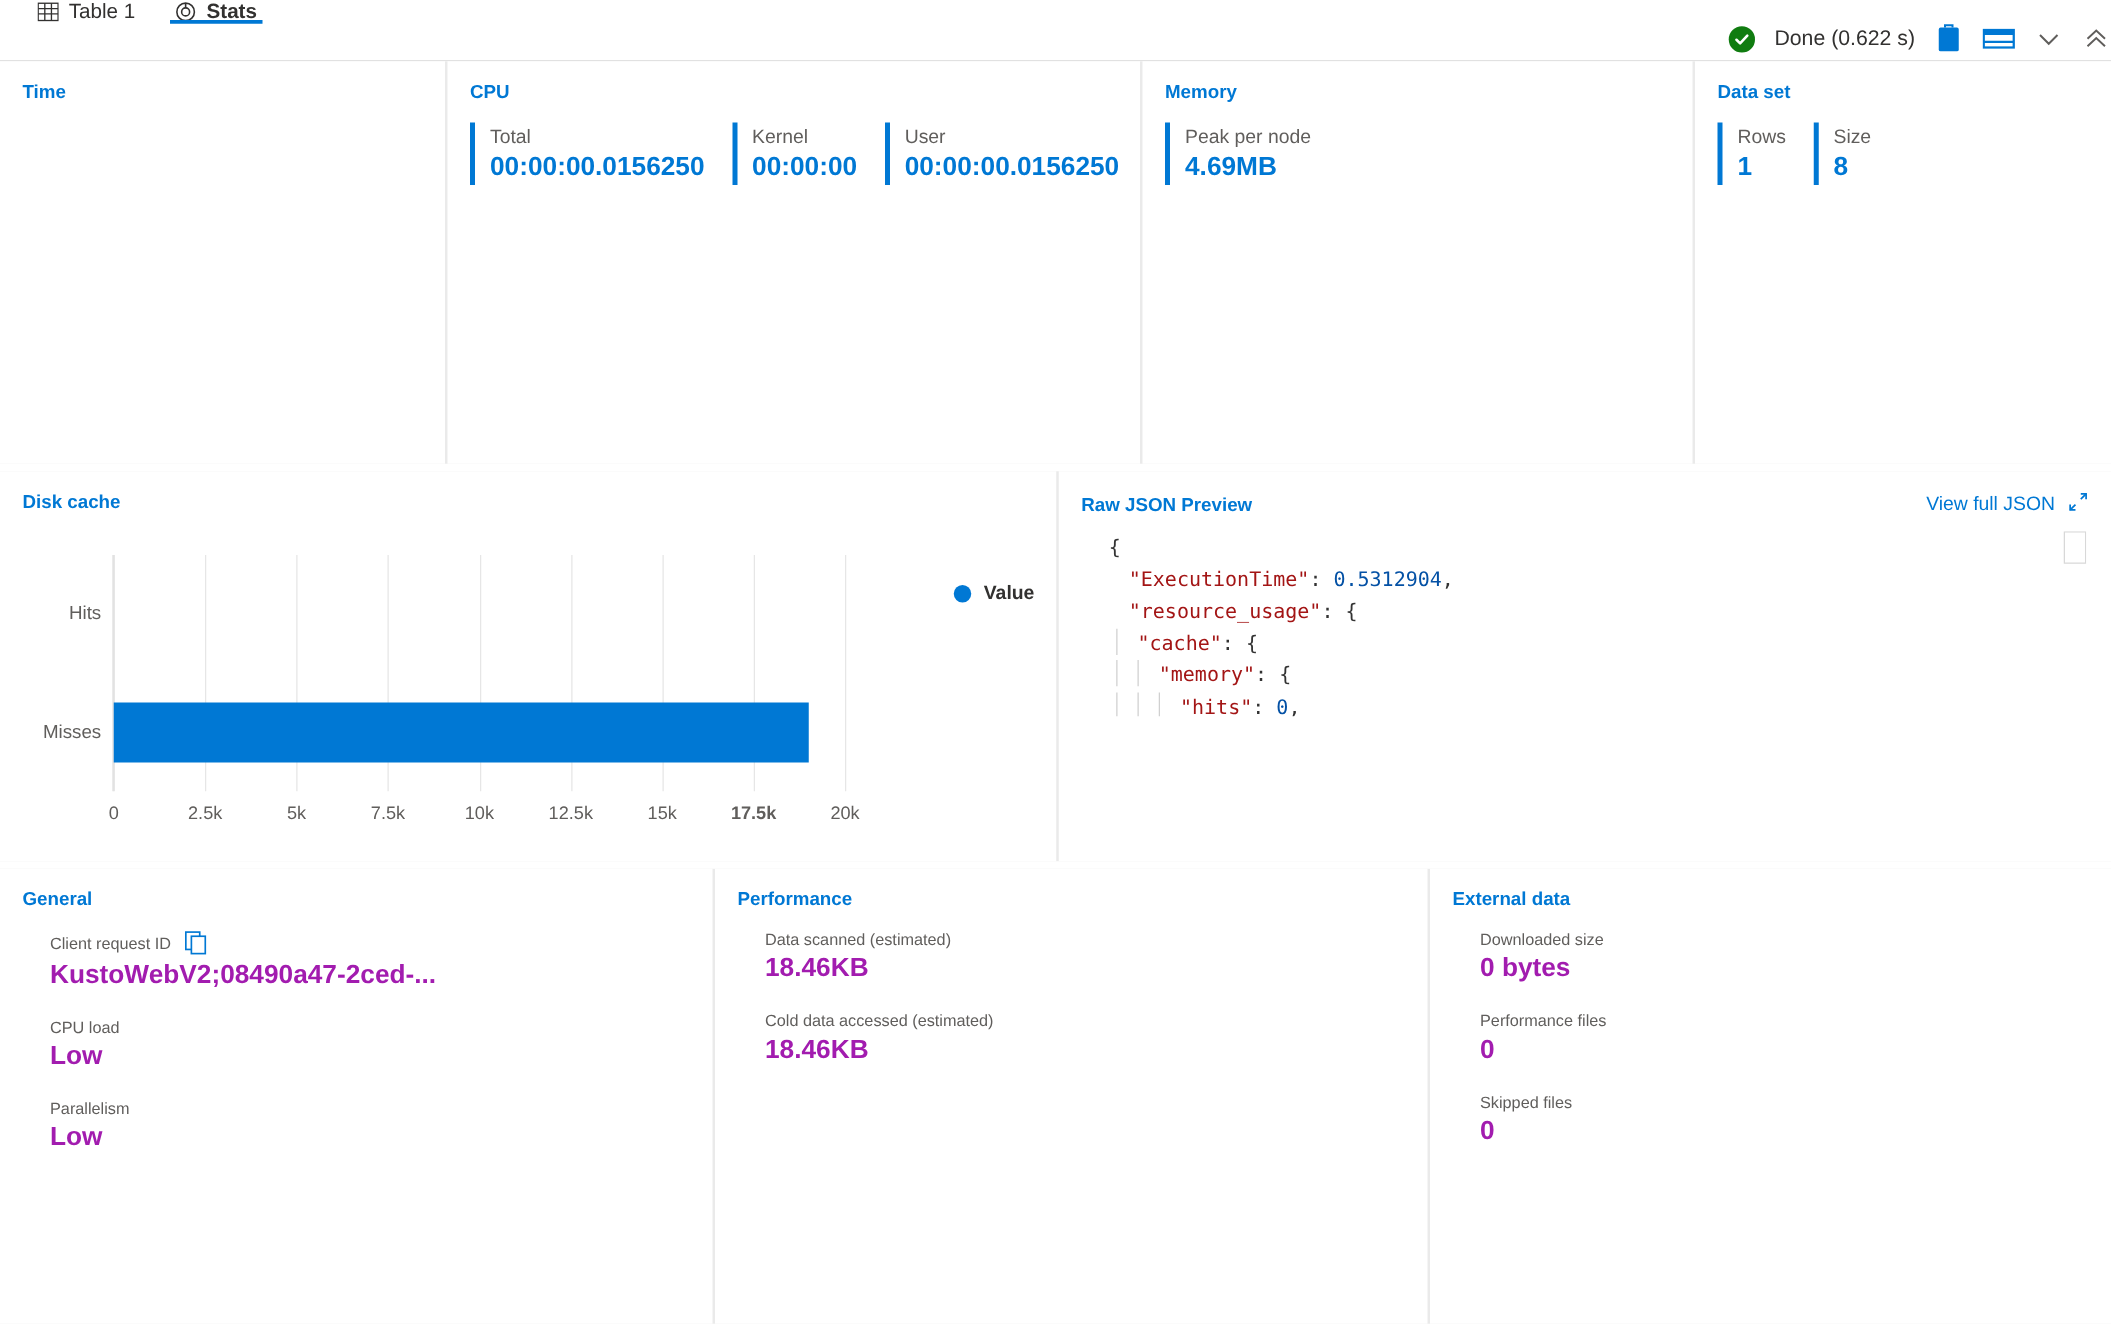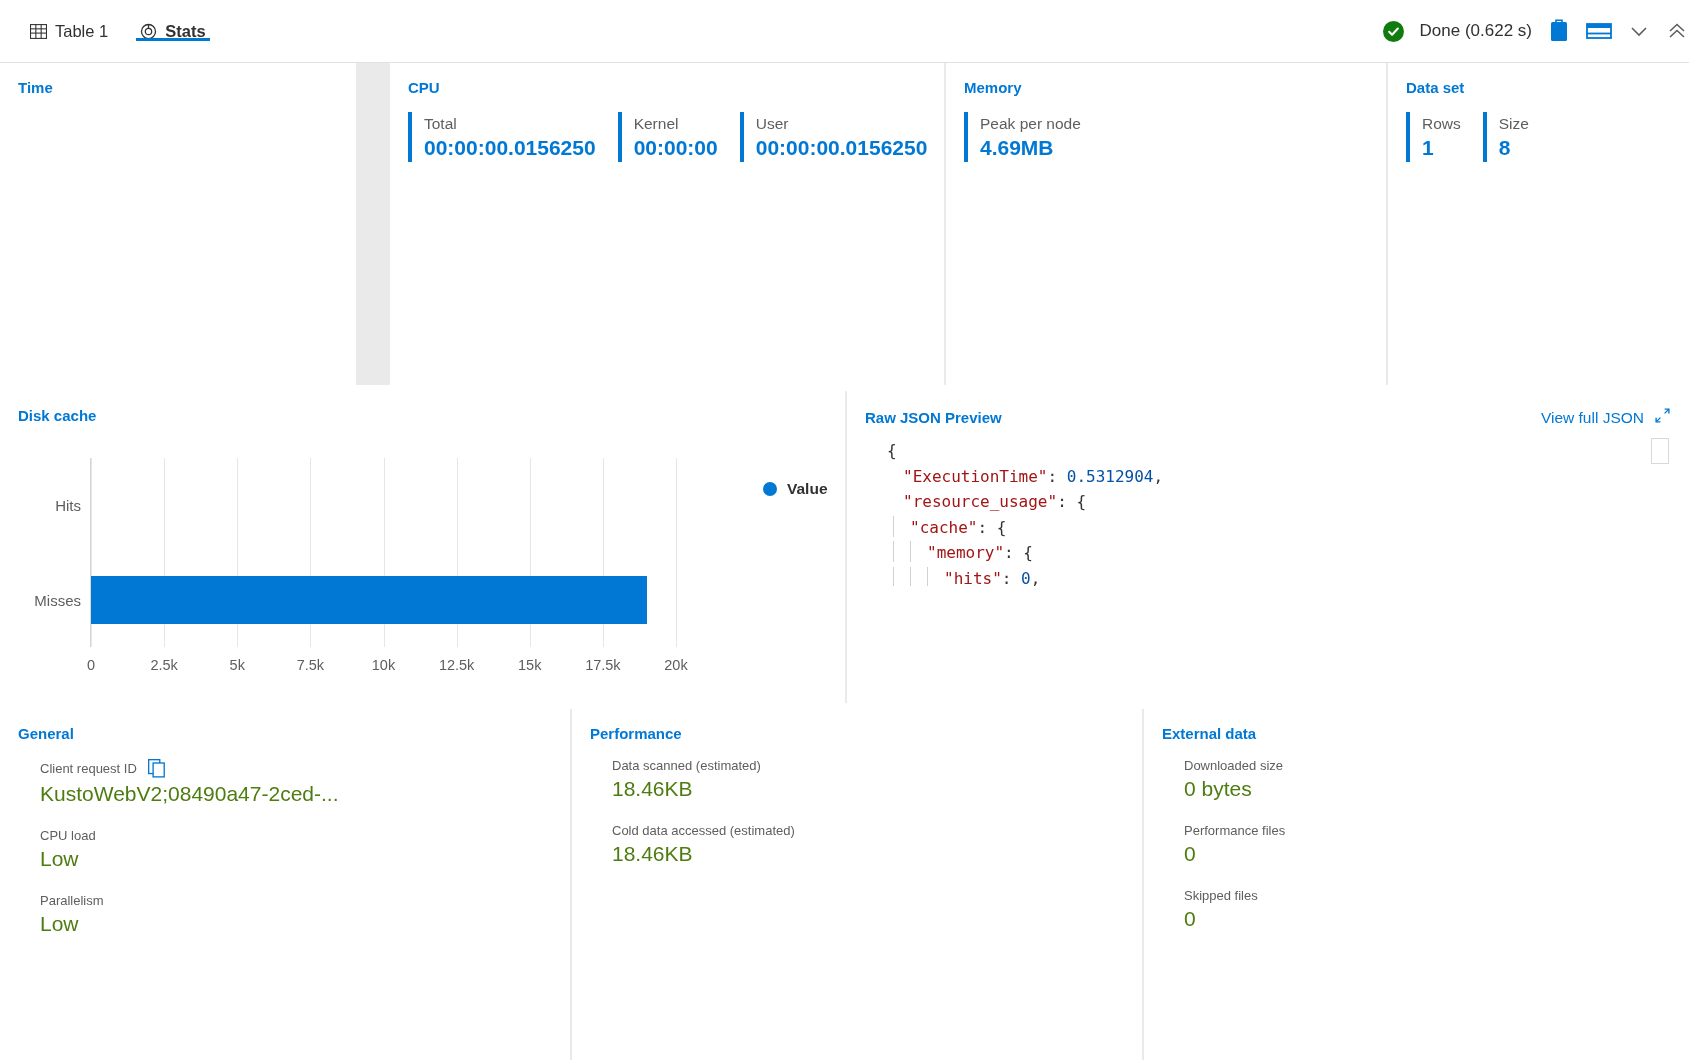--- a/index.html
+++ b/index.html
@@ -7,26 +7,27 @@
   html, body {
     margin: 0; padding: 0;
     width: 1689px; height: 1060px;
     background: #ffffff;
     font-family: "Liberation Sans", sans-serif;
     overflow: hidden;
   }
 
   
   .tabbar {
-    height: 63px;
+    height: 49px;
     display: flex;
-    align-items: center;
+    align-items: flex-start;
     border-bottom: 1px solid #e1e1e1;
     background: #ffffff;
     position: relative;
+    flex-direction: column;
   }
   .tabs { display: flex; align-items: stretch; padding-left: 14px; }
   .tab {
     display: flex; align-items: center; gap: 8px;
     padding: 0 16px;
     font-size: 16.5px;
     color: #323130;
     cursor: pointer;
     position: relative;
     white-space: nowrap;
@@ -97,21 +98,21 @@
   .metric-value {
     font-size: 21px;
     color: #0078d4;
     font-weight: bold;
     line-height: 1.25;
     white-space: nowrap;
   }
 
   
   .c-time   { width: 356px; }
-  .c-cpu    { width: 554px; margin-left: 32px; }
+  .c-cpu    { width: 554px; }
   .c-mem    { width: 440px; }
   .c-data   { width: 400px; flex: 1; }
 
   
   .c-disk { width: 845px; }
   .c-json { flex: 1; }
 
   .chart-wrap {
     position: relative;
     display: flex;
@@ -218,21 +219,21 @@
   .c-perf    { width: 570px; }
   .c-ext     { flex: 1; }
 
   .kv { padding-left: 22px; margin-bottom: 22px; }
   .kv-label {
     font-size: 13px; color: #605e5c;
     display: flex; align-items: center; gap: 10px;
     margin-bottom: 4px;
   }
   .kv-value {
-    font-size: 19px; color: #4d7c0f; font-weight: normal;
+    font-size: 19px; color: #a21caf; font-weight: bold;
   }
   .kv-value.big { font-size: 21px; }
   .copy-icon { cursor: pointer; display:inline-flex; }
 </style>
 </head>
 <body>
 
 <div class="tabbar">
   <div class="tabs">
 
@@ -364,21 +365,21 @@
             <div class="xtick" style="left: 25%;">5k</div>
             <div class="gridline" style="left: 37.5%;"></div>
             <div class="xtick" style="left: 37.5%;">7.5k</div>
             <div class="gridline" style="left: 50%;"></div>
             <div class="xtick" style="left: 50%;">10k</div>
             <div class="gridline" style="left: 62.5%;"></div>
             <div class="xtick" style="left: 62.5%;">12.5k</div>
             <div class="gridline" style="left: 75%;"></div>
             <div class="xtick" style="left: 75%;">15k</div>
             <div class="gridline" style="left: 87.5%;"></div>
-            <div class="xtick" style="left: 87.5%;">17.5k</div>
+            <div class="xtick" style="left: 87.5%; font-weight: bold;">17.5k</div>
             <div class="gridline" style="left: 100%;"></div>
             <div class="xtick" style="left: 100%;">20k</div>
             <div class="ylab" style="top: 25%;">Hits</div>
             <div class="ylab" style="top: 75%;">Misses</div>
             <div class="bar" title="Misses: 19000" style="left: 0%; width: 95%; top: calc(75% - 24px); background: rgb(0, 120, 212);"></div>
           </div>
       </div>
       <div class="legend">
         <span class="legend-dot"></span>
         <span class="legend-label">Value</span>

